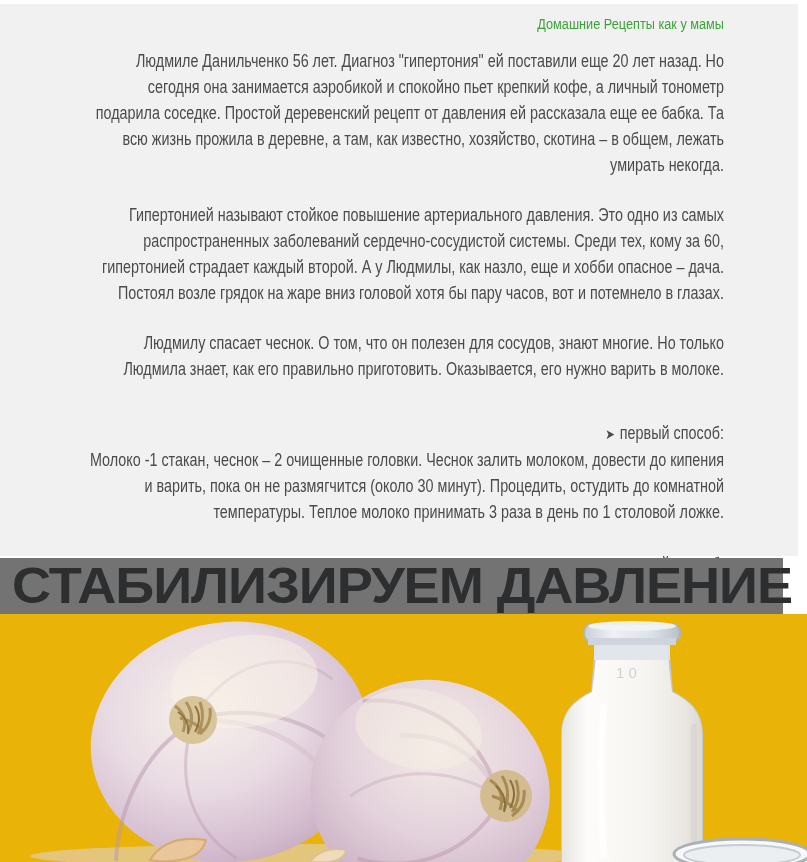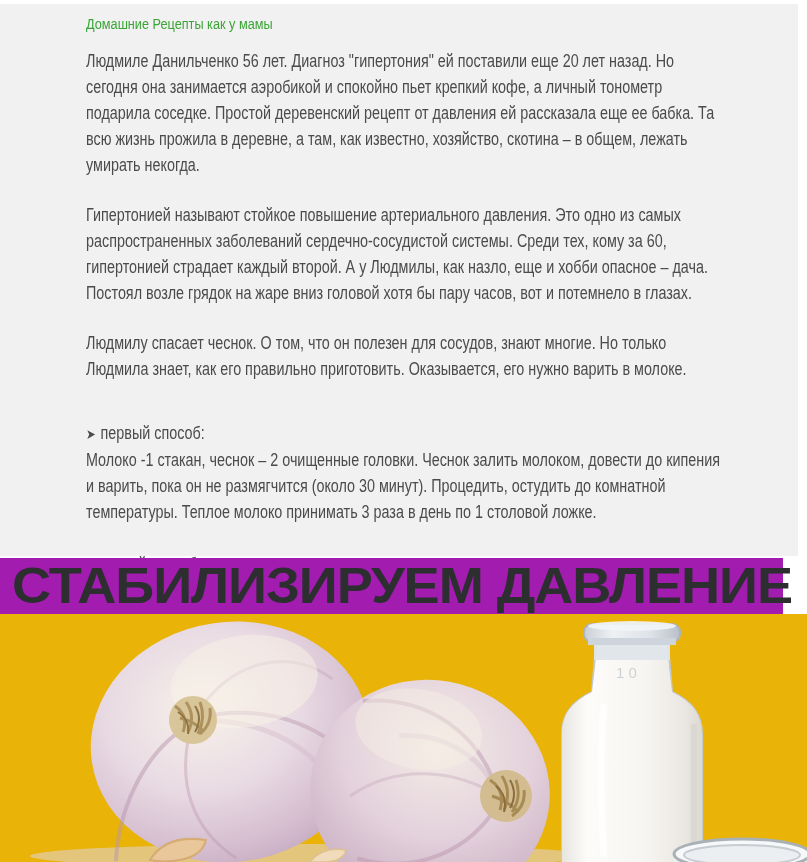--- a/index.html
+++ b/index.html
@@ -1,18 +1,18 @@
 <!DOCTYPE html>
 <html lang="ru"><head>
 <meta charset="utf-8">
 <style>
   html,body{margin:0;padding:0;background:#ffffff;}
   .page{
     position:relative;width:807px;height:862px;overflow:hidden;
-    background:#ffffff;font-family:"Liberation Sans",sans-serif;
+    background:#ffffff;font-family:"Liberation Sans",sans-serif;text-align:right;
   }
   .gray-panel{
     position:absolute;top:4px;left:0;width:798px;height:552px;
     background:#f1f1f1;
   }
   .content{
     position:absolute;left:86px;top:6px;width:778px;
     transform:scaleX(0.82);transform-origin:0 0;
     color:#4b4b4b;font-size:17.5px;line-height:26px;
   }
@@ -20,21 +20,21 @@
     display:inline-block;color:#3aa437;font-size:15.5px;line-height:20px;
     text-decoration:none;cursor:pointer;margin:4px 0 2px 0;
   }
   .content p{margin:24px 0 0 0;}
   .content p.first{margin-top:12px;}
   .method{margin-top:38px;}
   .method.second{margin-top:26px;}
   .method-label{white-space:pre;}
   .bullet{font-size:14px;display:inline-block;margin-right:6px;}
   .banner{
-    position:absolute;top:558px;left:0;width:783px;height:56px;background:#a21caf;
+    position:absolute;top:558px;left:0;width:783px;height:56px;background:#737373;
   }
   .banner svg text{
     font-family:"Liberation Sans",sans-serif;font-weight:700;
     fill:#2c2e30;letter-spacing:-1px;
   }
   .illustration{
     position:absolute;top:614px;left:0;width:807px;height:248px;background:#eab308;
   }
 </style>
 </head>

